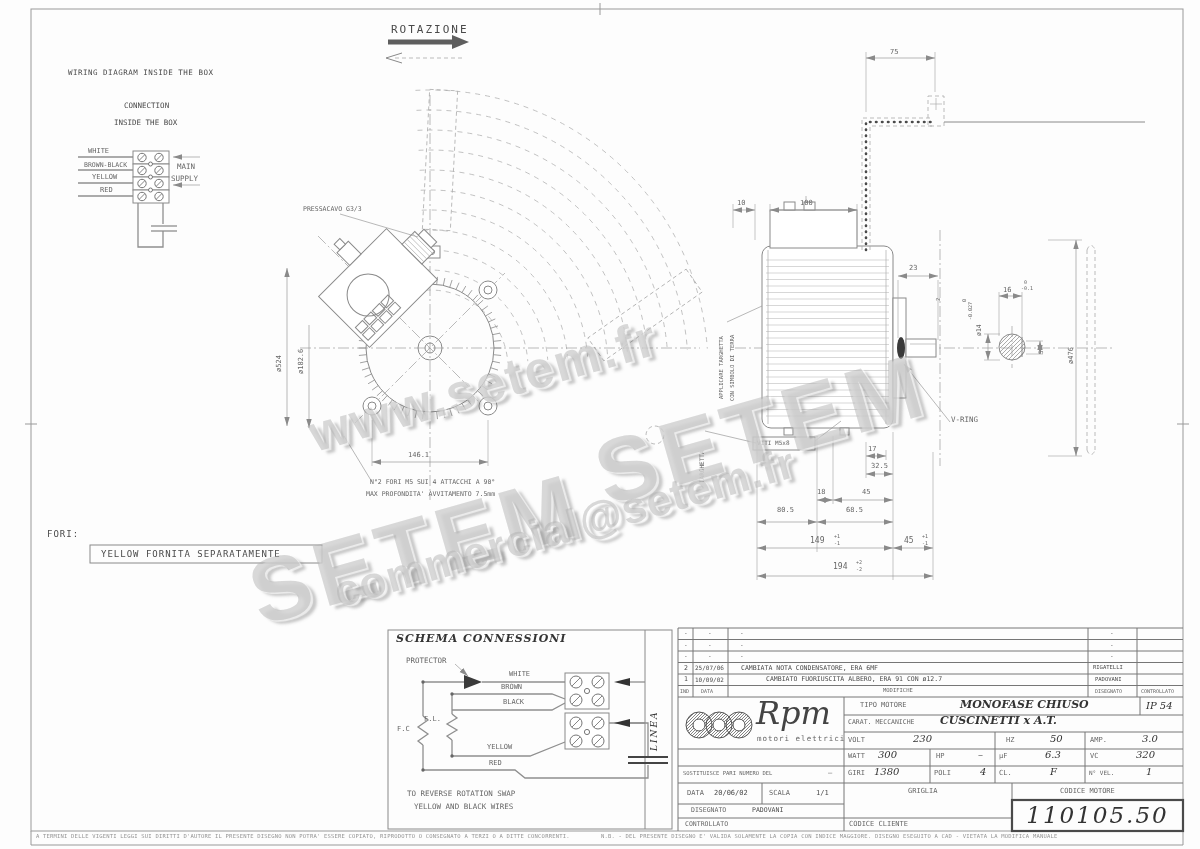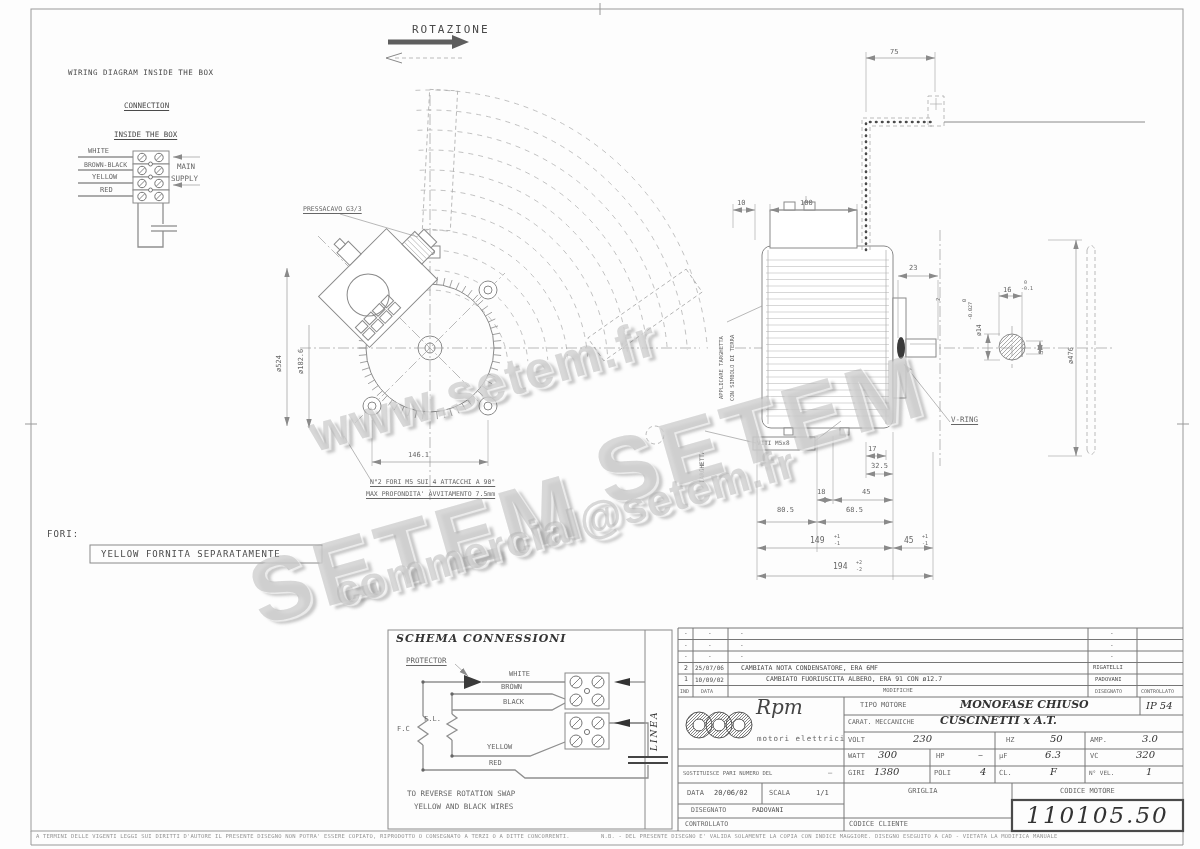--- a/index.html
+++ b/index.html
@@ -2,29 +2,29 @@
 <html><head>
 <meta charset="utf-8">
 <style>
   html,body{margin:0;padding:0;background:#e8e8e8;}
   .sheet{position:relative;width:1200px;height:849px;background:#fdfdfd;overflow:hidden;
          font-family:"DejaVu Sans Mono",monospace;}
   svg{position:absolute;left:0;top:0;z-index:1;}
   .t{position:absolute;z-index:2;color:#666;white-space:nowrap;line-height:1.05;
      font-family:"DejaVu Sans Mono",monospace;}
   .dk{color:#4a4a4a;}
-  .u{text-decoration:underline;text-underline-offset:2px;}
+  .u{text-underline-offset:2px;}
   .rot{transform:rotate(-90deg);transform-origin:0 0;}
   .ctr{text-align:center;}
   .fs5{font-size:5px}.fs55{font-size:5.5px}.fs6{font-size:6px}.fs65{font-size:6.5px}
   .fs7{font-size:7px}.fs75{font-size:7.5px}.fs8{font-size:8px}.fs9{font-size:9px}
   .fs10{font-size:10px}.fs11{font-size:11px}
   .tv{font-family:"DejaVu Serif",serif;font-style:italic;color:#333;}
   .tvb{font-weight:bold;}
-  .logo-name{font-family:"DejaVu Serif",serif;font-style:italic;font-size:20px;color:#444;}
+  .logo-name{font-family:"DejaVu Serif",serif;font-style:italic;font-size:32px;color:#444;}
   .wm{position:absolute;z-index:5;font-family:"Liberation Sans",sans-serif;font-weight:bold;
       color: rgba(175,175,175,0.48);
       text-shadow:2px 2px 1px rgba(255,255,255,0.65),5px 5px 3px rgba(110,110,110,0.38);
       transform:rotate(-16deg);transform-origin:0 50%;white-space:nowrap;pointer-events:none;}
   
   .ln{stroke:#8a8a8a;stroke-width:1;fill:none}
   .lnf{stroke:#8a8a8a;stroke-width:1;fill:#fff}
   .thin{stroke:#aeaeae;stroke-width:.7;fill:none}
   .cl{stroke:#9c9c9c;stroke-width:.7;stroke-dasharray:11 3 2 3;fill:none}
   .dim{stroke:#9a9a9a;stroke-width:.7;fill:none}
@@ -431,29 +431,29 @@
         <circle cx="699" cy="725" r="6" fill="#fff" stroke="#555"></circle>
     <circle cx="719" cy="725" r="13" fill="url(#lhatch)" stroke="#555"></circle>
         <circle cx="719" cy="725" r="6" fill="#fff" stroke="#555"></circle>
     <circle cx="739" cy="725" r="13" fill="url(#lhatch)" stroke="#555"></circle>
         <circle cx="739" cy="725" r="6" fill="#fff" stroke="#555"></circle>
   </g>
 </svg>
 
 <span class="t fs75 dk" style="left:68px;top:69px;letter-spacing:.5px">WIRING DIAGRAM INSIDE THE BOX</span>
 <span class="t fs75 dk u" style="left:124px;top:102px">CONNECTION</span>
-<span class="t fs75 dk u" style="left:114px;top:131px">INSIDE THE BOX</span>
+<span class="t fs75 dk u" style="left:114px;top:119px">INSIDE THE BOX</span>
 <span class="t fs7" style="left:88px;top:148px">WHITE</span>
 <span class="t fs65" style="left:84px;top:162px">BROWN-BLACK</span>
 <span class="t fs7" style="left:92px;top:174px">YELLOW</span>
 <span class="t fs7" style="left:100px;top:187px">RED</span>
 <span class="t fs75" style="left:177px;top:163px">MAIN</span>
 <span class="t fs75" style="left:171px;top:175px">SUPPLY</span>
 
-<span class="t fs11 dk" style="left:412px;top:24px;letter-spacing:2px">ROTAZIONE</span>
+<span class="t fs11 dk" style="left:391px;top:24px;letter-spacing:2px">ROTAZIONE</span>
 
 <span class="t fs65 u" style="left:303px;top:206px">PRESSACAVO G3/3</span>
 <span class="t fs7 rot" style="left:276px;top:372px">ø524</span>
 <span class="t fs7 rot" style="left:298px;top:374px">ø182.6</span>
 <span class="t fs7" style="left:408px;top:452px">146.1</span>
 <span class="t fs65 u" style="left:370px;top:479px">N°2 FORI M5 SUI 4 ATTACCHI A 90°</span>
 <span class="t fs65 u" style="left:366px;top:491px">MAX PROFONDITA' AVVITAMENTO 7.5mm</span>
 
 <span class="t fs7" style="left:890px;top:49px">75</span>
 <span class="t fs7" style="left:737px;top:200px">10</span>

